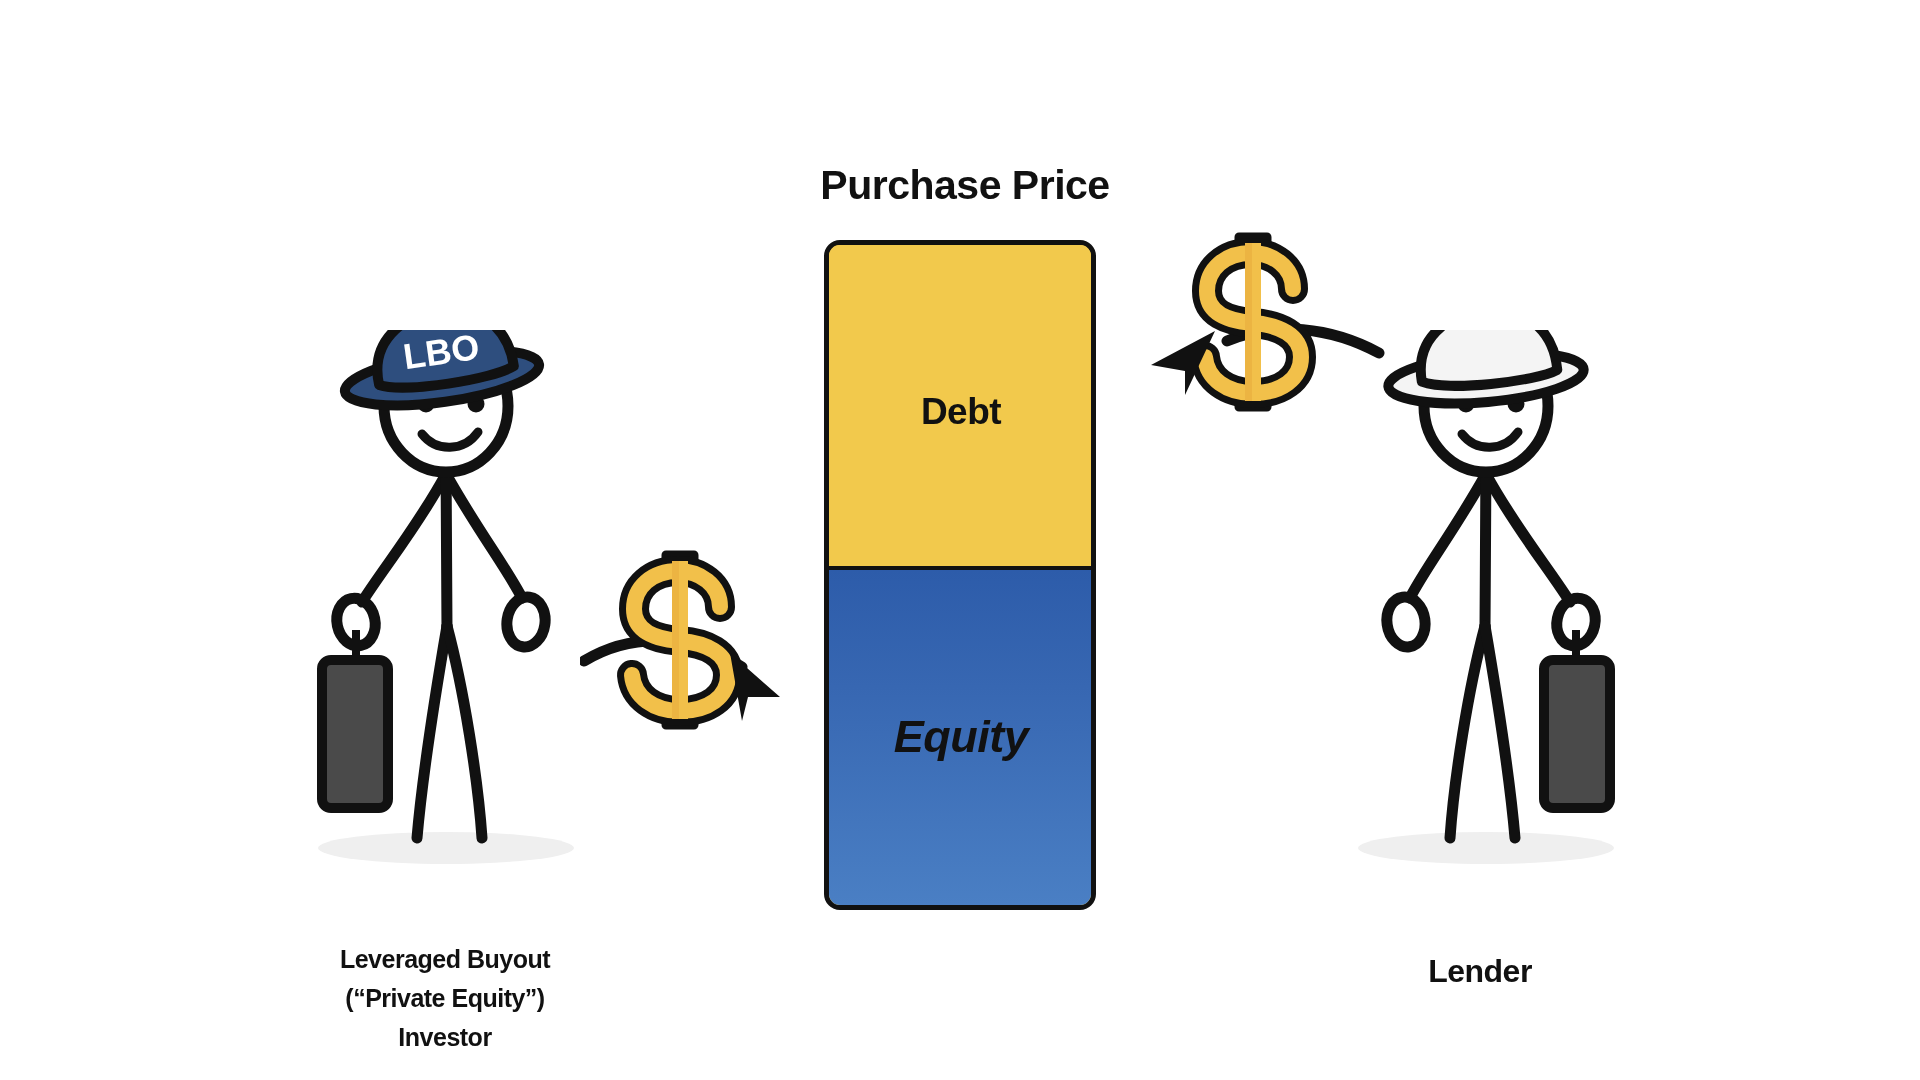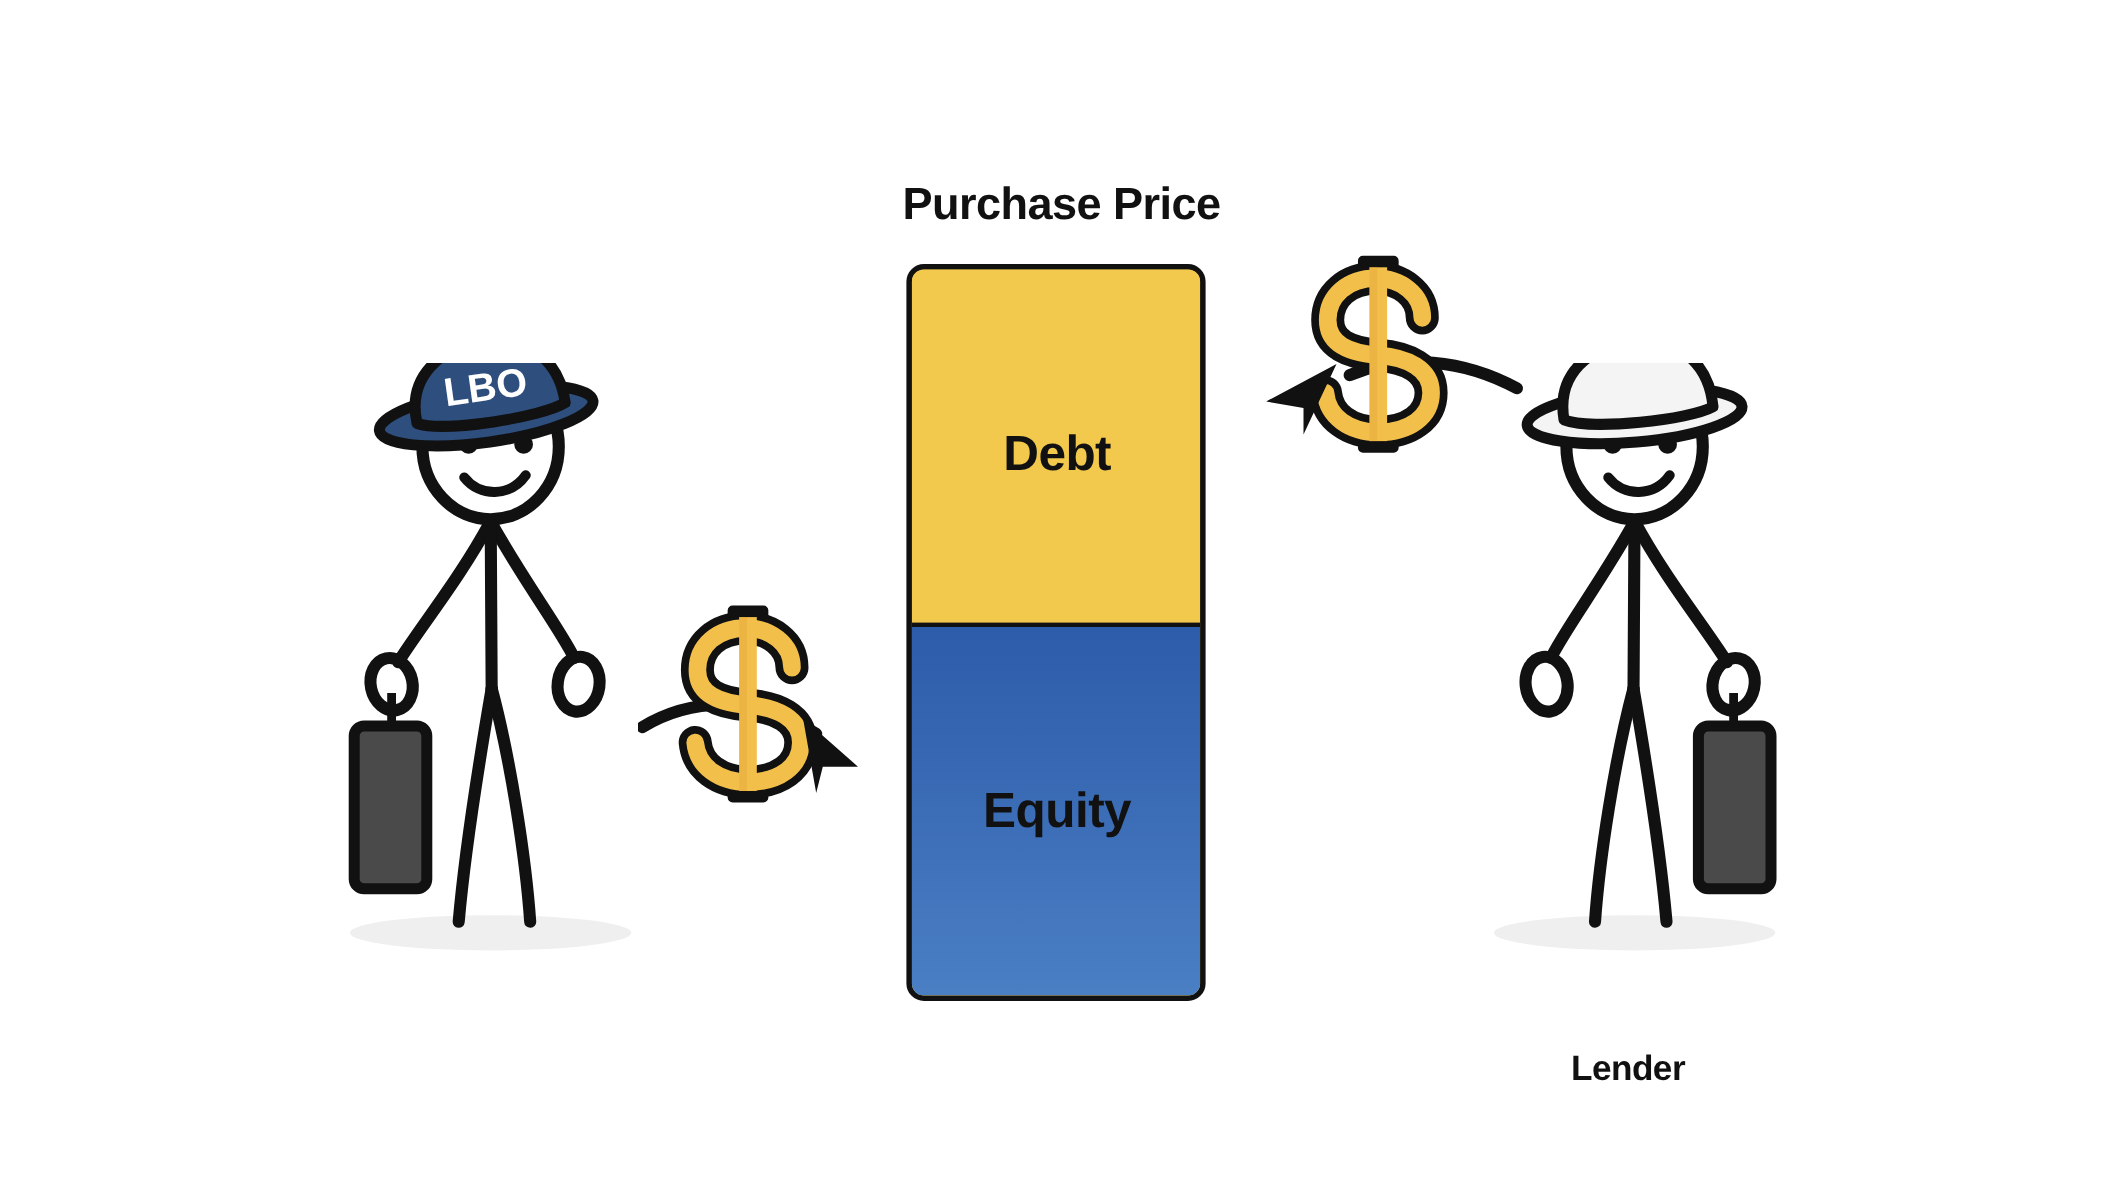--- a/index.html
+++ b/index.html
@@ -14,25 +14,25 @@
 
   
   .label{position:absolute;color:#111111;font-weight:bold;text-align:center;white-space:pre;letter-spacing:-0.5px;}
 
   #purchase-price-title{
     left:660px;top:160px;width:610px;
     font-size:41px;line-height:50px;
   }
   #debt-label{
     left:827px;top:385px;width:268px;
-    font-size:45px;line-height:54px;
+    font-size:37px;line-height:54px;
   }
   #equity-label{
     left:827px;top:710px;width:268px;
-    font-size:45px;line-height:54px;
+    font-size:45px;line-height:54px;font-style:italic;
   }
   #growthco-label{
     left:700px;top:915px;width:530px;
     font-size:59px;line-height:70px;letter-spacing:-1.5px;
   }
   #investor-label{
     left:230px;top:940px;width:430px;
     font-size:25px;line-height:39px;
   }
   #lender-label{
@@ -113,20 +113,23 @@
 
     <path d="M172 104 C 186 122, 214 122, 228 102" stroke="#111" stroke-width="9" fill="none" stroke-linecap="round"></path>
 
     <ellipse cx="192" cy="48" rx="98" ry="24" transform="rotate(-8 192 48)" fill="#2E4E7E" stroke="#111" stroke-width="10"></ellipse>
 
     <path d="M126 46 C 122 -4, 168 -22, 200 -20 C 236 -18, 262 6, 262 46 C 240 56, 150 58, 126 46 Z" transform="rotate(-8 192 28)" fill="#2E4E7E" stroke="#111" stroke-width="10" stroke-linejoin="round"></path>
 
     <text x="193" y="34" transform="rotate(-8 193 34)" text-anchor="middle" font-family="Liberation Sans, sans-serif" font-size="36" font-weight="bold" fill="#ffffff">LBO</text>
   </svg>
 
+  <div class="label" id="investor-label">Leveraged Buyout
+(“Private Equity”)
+Investor</div>
 
   <svg class="fig" id="figure-right" viewBox="0 0 400 560">
     <ellipse cx="196" cy="518" rx="128" ry="16" fill="#EFEFEF"></ellipse>
 
     <path d="M196 144 C 166 198, 134 240, 120 268" stroke="#111" stroke-width="11" fill="none" stroke-linecap="round"></path>
     <ellipse cx="116" cy="292" rx="19" ry="25" transform="rotate(-8 116 292)" stroke="#111" stroke-width="11" fill="none"></ellipse>
 
     <path d="M196 144 C 224 196, 260 240, 280 272" stroke="#111" stroke-width="11" fill="none" stroke-linecap="round"></path>
     <ellipse cx="286" cy="292" rx="19" ry="24" transform="rotate(12 286 292)" stroke="#111" stroke-width="11" fill="none"></ellipse>
 

